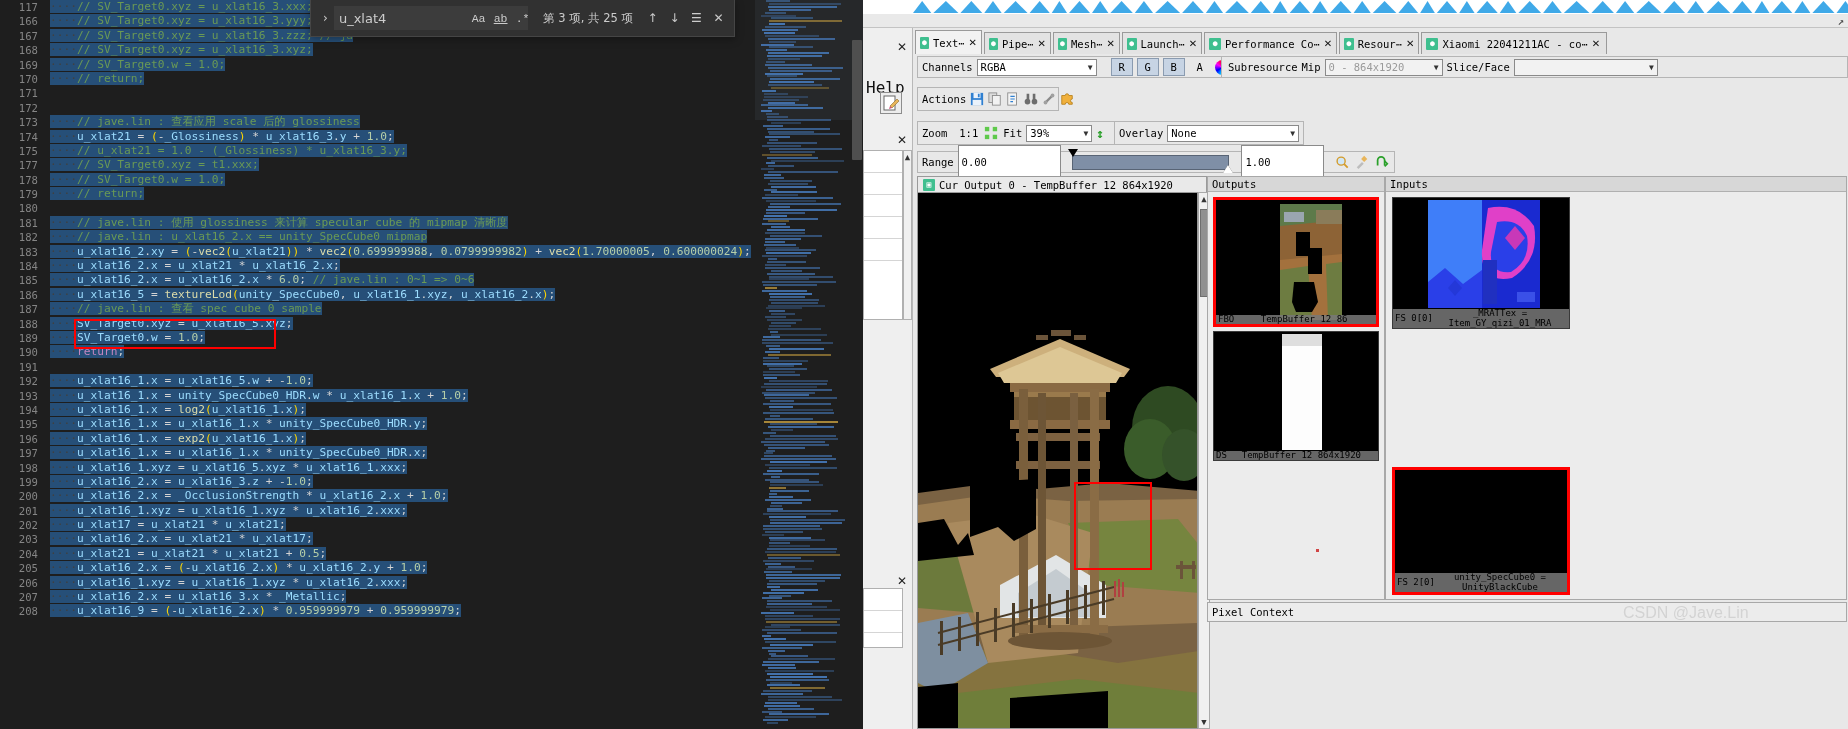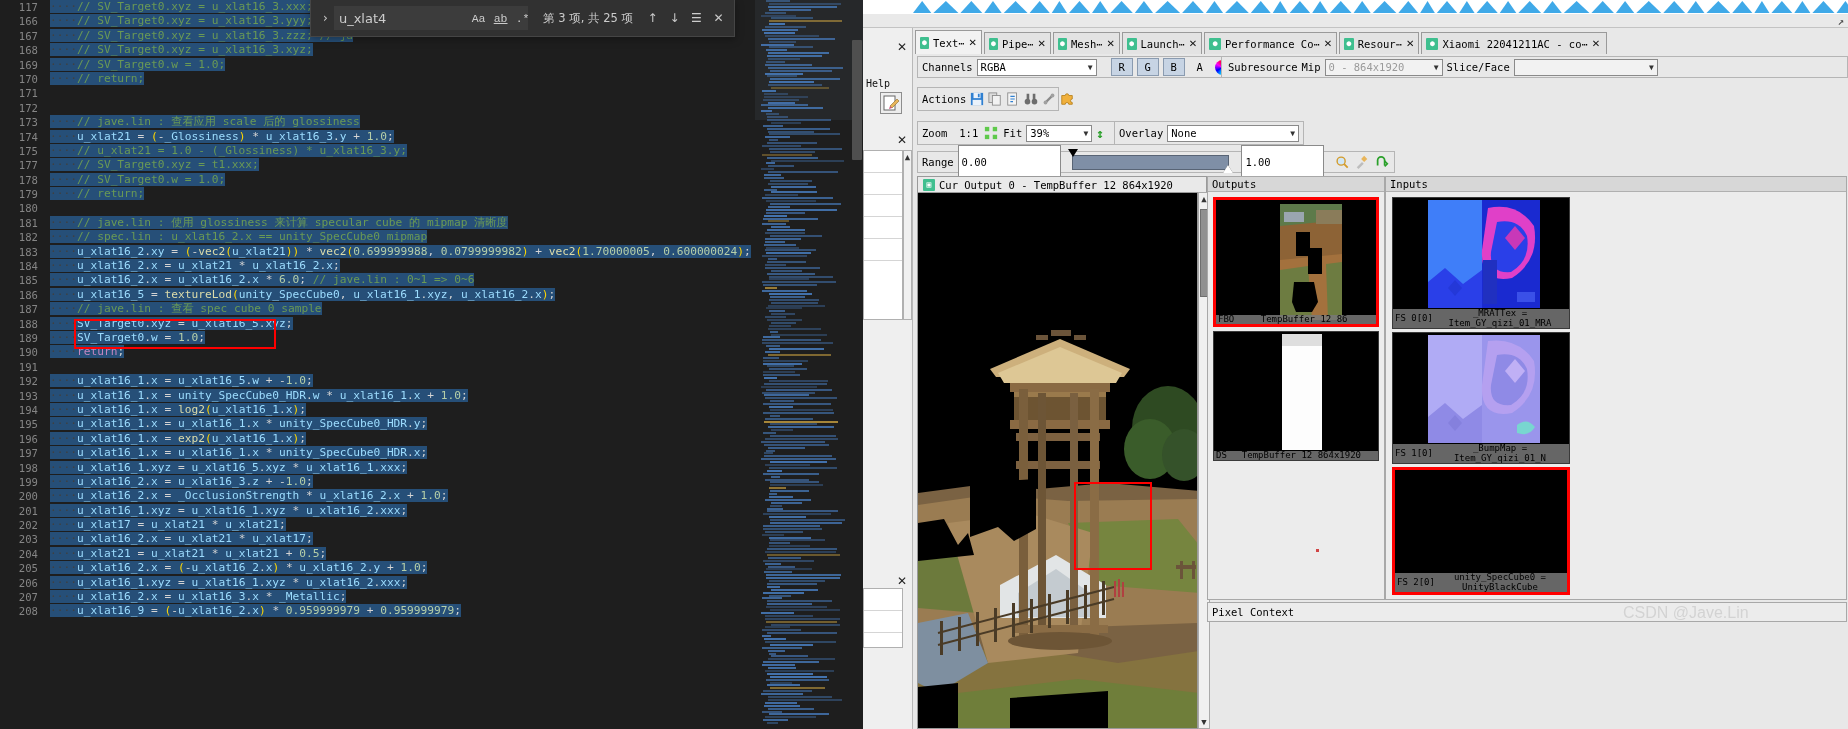--- a/index.html
+++ b/index.html
@@ -73,21 +73,21 @@
   .rd-toprow2 { position:absolute; left:0; top:14px; width:985px; height:14px;
     background:#e9e9e9; border-bottom:1px solid #c3c3c3; }
   .rd-arrow-tr { position:absolute; right:4px; top:1px; color:#444;
     font-size:11px; }
 
   
   .rd-leftstub { position:absolute; left:0; top:28px; width:50px; height:701px;
     background:#efefef; border-right:1px solid #b8b8b8; }
   .rd-x { position:absolute; color:#222; font-size:12px; font-weight:bold;
     font-family:"DejaVu Sans", sans-serif; }
-  .helpword { position:absolute; left:3px; top:50px; font-size:10px; color:#111; }
+  .helpword { position:absolute; left:3px; top:50px; font-size:16px; color:#111; }
   .pencil-btn { position:absolute; left:17px; top:64px; width:22px; height:22px;
     background:#ededed; border:1px solid #8d8d8d; }
   .stub-list { position:absolute; left:0; top:100px; width:40px; height:200px;
     background:#fff; border:1px solid #b0b0b0; }
   .stub-row { height:22px; border-bottom:1px solid #d5d5d5; }
   .stub-sb { position:absolute; left:40px; top:100px; width:9px; height:200px;
     background:#f0f0f0; border:1px solid #b0b0b0; }
 
   
   .tabbar { position:absolute; left:50px; top:30px; width:935px; height:24px; }
@@ -181,21 +181,21 @@
         <div class="cline"><span class="lnum">171</span><span class="ctext"></span></div>
         <div class="cline"><span class="lnum">172</span><span class="ctext"></span></div>
         <div class="cline"><span class="lnum">173</span><span class="ctext"><span class="sel"><span class="dots">····</span><span class="tok-cm">// jave.lin : 查看应用 scale 后的 glossiness</span></span></span></div>
         <div class="cline"><span class="lnum">174</span><span class="ctext"><span class="sel"><span class="dots">····</span><span class="tok-id">u_xlat21</span><span class="tok-op"> = <span class="tok-p">(</span>-</span><span class="tok-id">_Glossiness</span><span class="tok-op"><span class="tok-p">)</span> * </span><span class="tok-id">u_xlat16_3</span><span class="tok-op">.</span><span class="tok-id">y</span><span class="tok-op"> + </span><span class="tok-num">1.0</span><span class="tok-op">;</span></span></span></div>
         <div class="cline"><span class="lnum">175</span><span class="ctext"><span class="sel"><span class="dots">····</span><span class="tok-cm">// u_xlat21 = 1.0 - (_Glossiness) * u_xlat16_3.y;</span></span></span></div>
         <div class="cline"><span class="lnum">177</span><span class="ctext"><span class="sel"><span class="dots">····</span><span class="tok-cm">// SV_Target0.xyz = t1.xxx;</span></span></span></div>
         <div class="cline"><span class="lnum">178</span><span class="ctext"><span class="sel"><span class="dots">····</span><span class="tok-cm">// SV_Target0.w = 1.0;</span></span></span></div>
         <div class="cline"><span class="lnum">179</span><span class="ctext"><span class="sel"><span class="dots">····</span><span class="tok-cm">// return;</span></span></span></div>
         <div class="cline"><span class="lnum">180</span><span class="ctext"></span></div>
         <div class="cline"><span class="lnum">181</span><span class="ctext"><span class="sel"><span class="dots">····</span><span class="tok-cm">// jave.lin : 使用 glossiness 来计算 specular cube 的 mipmap 清晰度</span></span></span></div>
-        <div class="cline"><span class="lnum">182</span><span class="ctext"><span class="sel"><span class="dots">····</span><span class="tok-cm">// spec.lin : u_xlat16_2.x == unity_SpecCube0 mipmap</span></span></span></div>
+        <div class="cline"><span class="lnum">182</span><span class="ctext"><span class="sel"><span class="dots">····</span><span class="tok-cm">// jave.lin : u_xlat16_2.x == unity_SpecCube0 mipmap</span></span></span></div>
         <div class="cline"><span class="lnum">183</span><span class="ctext"><span class="sel"><span class="dots">····</span><span class="tok-id">u_xlat16_2</span><span class="tok-op">.</span><span class="tok-id">xy</span><span class="tok-op"> = <span class="tok-p">(</span>-</span><span class="tok-fn">vec2</span><span class="tok-op"><span class="tok-p">(</span></span><span class="tok-id">u_xlat21</span><span class="tok-op"><span class="tok-p">)</span><span class="tok-p">)</span> * </span><span class="tok-fn">vec2</span><span class="tok-op"><span class="tok-p">(</span></span><span class="tok-num">0.699999988</span><span class="tok-op">, </span><span class="tok-num">0.0799999982</span><span class="tok-op"><span class="tok-p">)</span> + </span><span class="tok-fn">vec2</span><span class="tok-op"><span class="tok-p">(</span></span><span class="tok-num">1.70000005</span><span class="tok-op">, </span><span class="tok-num">0.600000024</span><span class="tok-op"><span class="tok-p">)</span>;</span></span></span></div>
         <div class="cline"><span class="lnum">184</span><span class="ctext"><span class="sel"><span class="dots">····</span><span class="tok-id">u_xlat16_2</span><span class="tok-op">.</span><span class="tok-id">x</span><span class="tok-op"> = </span><span class="tok-id">u_xlat21</span><span class="tok-op"> * </span><span class="tok-id">u_xlat16_2</span><span class="tok-op">.</span><span class="tok-id">x</span><span class="tok-op">;</span></span></span></div>
         <div class="cline"><span class="lnum">185</span><span class="ctext"><span class="sel"><span class="dots">····</span><span class="tok-id">u_xlat16_2</span><span class="tok-op">.</span><span class="tok-id">x</span><span class="tok-op"> = </span><span class="tok-id">u_xlat16_2</span><span class="tok-op">.</span><span class="tok-id">x</span><span class="tok-op"> * </span><span class="tok-num">6.0</span><span class="tok-op">; </span><span class="tok-cm">// jave.lin : 0~1 =&gt; 0~6</span></span></span></div>
         <div class="cline"><span class="lnum">186</span><span class="ctext"><span class="sel"><span class="dots">····</span><span class="tok-id">u_xlat16_5</span><span class="tok-op"> = </span><span class="tok-fn">textureLod</span><span class="tok-op"><span class="tok-p">(</span></span><span class="tok-id">unity_SpecCube0</span><span class="tok-op">, </span><span class="tok-id">u_xlat16_1</span><span class="tok-op">.</span><span class="tok-id">xyz</span><span class="tok-op">, </span><span class="tok-id">u_xlat16_2</span><span class="tok-op">.</span><span class="tok-id">x</span><span class="tok-op"><span class="tok-p">)</span>;</span></span></span></div>
         <div class="cline"><span class="lnum">187</span><span class="ctext"><span class="sel"><span class="dots">····</span><span class="tok-cm">// jave.lin : 查看 spec cube 0 sample</span></span></span></div>
         <div class="cline"><span class="lnum">188</span><span class="ctext"><span class="sel"><span class="dots">····</span><span class="tok-id">SV_Target0</span><span class="tok-op">.</span><span class="tok-id">xyz</span><span class="tok-op"> = </span><span class="tok-id">u_xlat16_5</span><span class="tok-op">.</span><span class="tok-id">xyz</span><span class="tok-op">;</span></span></span></div>
         <div class="cline"><span class="lnum">189</span><span class="ctext"><span class="sel"><span class="dots">····</span><span class="tok-id">SV_Target0</span><span class="tok-op">.</span><span class="tok-id">w</span><span class="tok-op"> = </span><span class="tok-num">1.0</span><span class="tok-op">;</span></span></span></div>
         <div class="cline"><span class="lnum">190</span><span class="ctext"><span class="sel"><span class="dots">····</span><span class="tok-kw">return</span><span class="tok-op">;</span></span></span></div>
         <div class="cline"><span class="lnum">191</span><span class="ctext"></span></div>
         <div class="cline"><span class="lnum">192</span><span class="ctext"><span class="sel"><span class="dots">····</span><span class="tok-id">u_xlat16_1</span><span class="tok-op">.</span><span class="tok-id">x</span><span class="tok-op"> = </span><span class="tok-id">u_xlat16_5</span><span class="tok-op">.</span><span class="tok-id">w</span><span class="tok-op"> + -</span><span class="tok-num">1.0</span><span class="tok-op">;</span></span></span></div>
@@ -906,39 +906,20 @@
           <path d="M90 62 h14 v44 h-14z" fill="#2030c0"></path>
           <path d="M124 94 h18 v10 h-18z" fill="#3a50e8"></path>
         </svg>
         <div class="thumb-cap">
           <span class="cap-left">FS 0[0]</span>
           <span class="cap-mid">_MRATTex =
 Item_GY_qizi_01_MRA</span>
         </div>
       </div>
 
-      <div class="thumb" style="left:6px; top:155px; width:178px; height:132px;">
-        <svg width="176" height="130" viewBox="0 0 176 130" style="position:absolute;left:0;top:0">
-          <rect width="176" height="130" fill="#000"></rect>
-          <rect x="35" y="2" width="54" height="108" fill="#9f9bf0"></rect>
-          <rect x="35" y="2" width="54" height="84" fill="#b0abf5"></rect>
-          <path d="M35 84 L52 70 L70 86 L89 72 L89 110 L35 110 Z" fill="#8f8ae6"></path>
-          <path d="M55 90 l7 -8 7 8 -7 8 z" fill="#8580dd"></path>
-          <rect x="89" y="2" width="58" height="108" fill="#9a95ec"></rect>
-          <path d="M95 8 q30 -4 46 20 q6 34 -22 52 q-32 6 -30 -28 z" fill="#b5a0f0"></path>
-          <path d="M104 22 q22 -4 30 14 q4 24 -16 36 q-22 2 -20 -20 z" fill="#8f8ae6"></path>
-          <path d="M112 38 l10 -12 10 12 -10 12 z" fill="#c0b0f5"></path>
-          <path d="M124 92 q10 -8 18 2 q-6 10 -18 6 z" fill="#78d6d0"></path>
-        </svg>
-        <div class="thumb-cap">
-          <span class="cap-left">FS 1[0]</span>
-          <span class="cap-mid">_BumpMap =
-Item_GY_qizi_01_N</span>
-        </div>
-      </div>
 
       <div class="thumb sel" style="left:6px; top:290px; width:178px; height:128px;">
         <svg width="172" height="122" viewBox="0 0 172 122" style="position:absolute;left:0;top:0">
           <rect width="172" height="122" fill="#000"></rect>
         </svg>
         <div class="thumb-cap">
           <span class="cap-left">FS 2[0]</span>
           <span class="cap-mid">unity_SpecCube0 =
 UnityBlackCube</span>
         </div>

